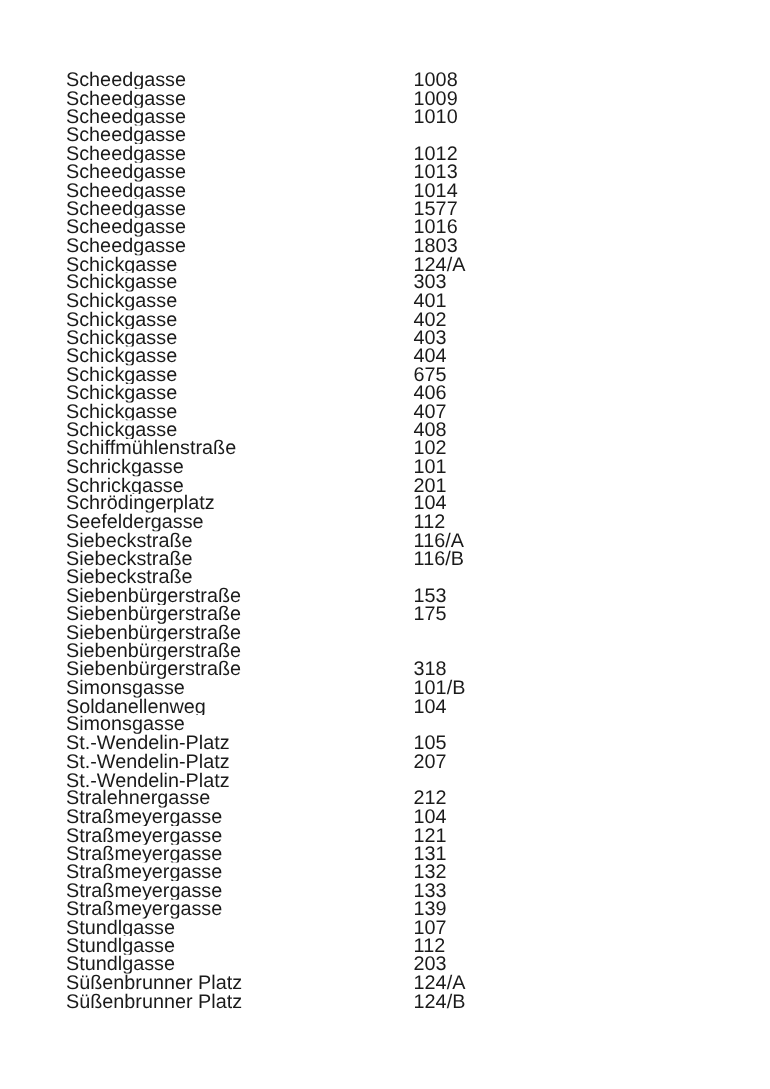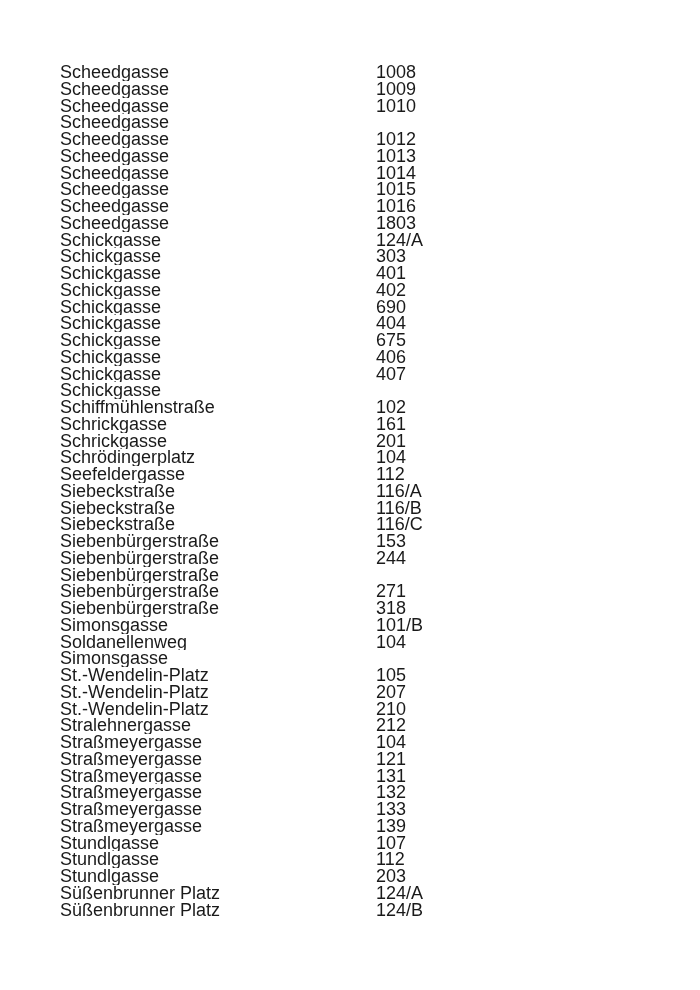--- a/index.html
+++ b/index.html
@@ -67,21 +67,21 @@
       <div class="row">
         <span class="street">Scheedgasse</span>
         <span class="num">1013</span>
       </div>
       <div class="row">
         <span class="street">Scheedgasse</span>
         <span class="num">1014</span>
       </div>
       <div class="row">
         <span class="street">Scheedgasse</span>
-        <span class="num">1015</span>
+        <span class="num">1577</span>
       </div>
       <div class="row">
         <span class="street">Scheedgasse</span>
         <span class="num">1016</span>
       </div>
       <div class="row">
         <span class="street">Scheedgasse</span>
         <span class="num">1803</span>
       </div>
       <div class="row">
@@ -95,48 +95,49 @@
       <div class="row">
         <span class="street">Schickgasse</span>
         <span class="num">401</span>
       </div>
       <div class="row">
         <span class="street">Schickgasse</span>
         <span class="num">402</span>
       </div>
       <div class="row">
         <span class="street">Schickgasse</span>
-        <span class="num">690</span>
+        <span class="num">403</span>
       </div>
       <div class="row">
         <span class="street">Schickgasse</span>
         <span class="num">404</span>
       </div>
       <div class="row">
         <span class="street">Schickgasse</span>
         <span class="num">675</span>
       </div>
       <div class="row">
         <span class="street">Schickgasse</span>
         <span class="num">406</span>
       </div>
       <div class="row">
         <span class="street">Schickgasse</span>
         <span class="num">407</span>
       </div>
       <div class="row">
         <span class="street">Schickgasse</span>
+        <span class="num">408</span>
       </div>
       <div class="row">
         <span class="street">Schiffmühlenstraße</span>
         <span class="num">102</span>
       </div>
       <div class="row">
         <span class="street">Schrickgasse</span>
-        <span class="num">161</span>
+        <span class="num">101</span>
       </div>
       <div class="row">
         <span class="street">Schrickgasse</span>
         <span class="num">201</span>
       </div>
       <div class="row">
         <span class="street">Schrödingerplatz</span>
         <span class="num">104</span>
       </div>
       <div class="row">
@@ -146,36 +147,34 @@
       <div class="row">
         <span class="street">Siebeckstraße</span>
         <span class="num">116/A</span>
       </div>
       <div class="row">
         <span class="street">Siebeckstraße</span>
         <span class="num">116/B</span>
       </div>
       <div class="row">
         <span class="street">Siebeckstraße</span>
-        <span class="num">116/C</span>
       </div>
       <div class="row">
         <span class="street">Siebenbürgerstraße</span>
         <span class="num">153</span>
       </div>
       <div class="row">
         <span class="street">Siebenbürgerstraße</span>
-        <span class="num">244</span>
-      </div>
-      <div class="row">
-        <span class="street">Siebenbürgerstraße</span>
-      </div>
-      <div class="row">
-        <span class="street">Siebenbürgerstraße</span>
-        <span class="num">271</span>
+        <span class="num">175</span>
+      </div>
+      <div class="row">
+        <span class="street">Siebenbürgerstraße</span>
+      </div>
+      <div class="row">
+        <span class="street">Siebenbürgerstraße</span>
       </div>
       <div class="row">
         <span class="street">Siebenbürgerstraße</span>
         <span class="num">318</span>
       </div>
       <div class="row">
         <span class="street">Simonsgasse</span>
         <span class="num">101/B</span>
       </div>
       <div class="row">
@@ -188,21 +187,20 @@
       <div class="row">
         <span class="street">St.-Wendelin-Platz</span>
         <span class="num">105</span>
       </div>
       <div class="row">
         <span class="street">St.-Wendelin-Platz</span>
         <span class="num">207</span>
       </div>
       <div class="row">
         <span class="street">St.-Wendelin-Platz</span>
-        <span class="num">210</span>
       </div>
       <div class="row">
         <span class="street">Stralehnergasse</span>
         <span class="num">212</span>
       </div>
       <div class="row">
         <span class="street">Straßmeyergasse</span>
         <span class="num">104</span>
       </div>
       <div class="row">

